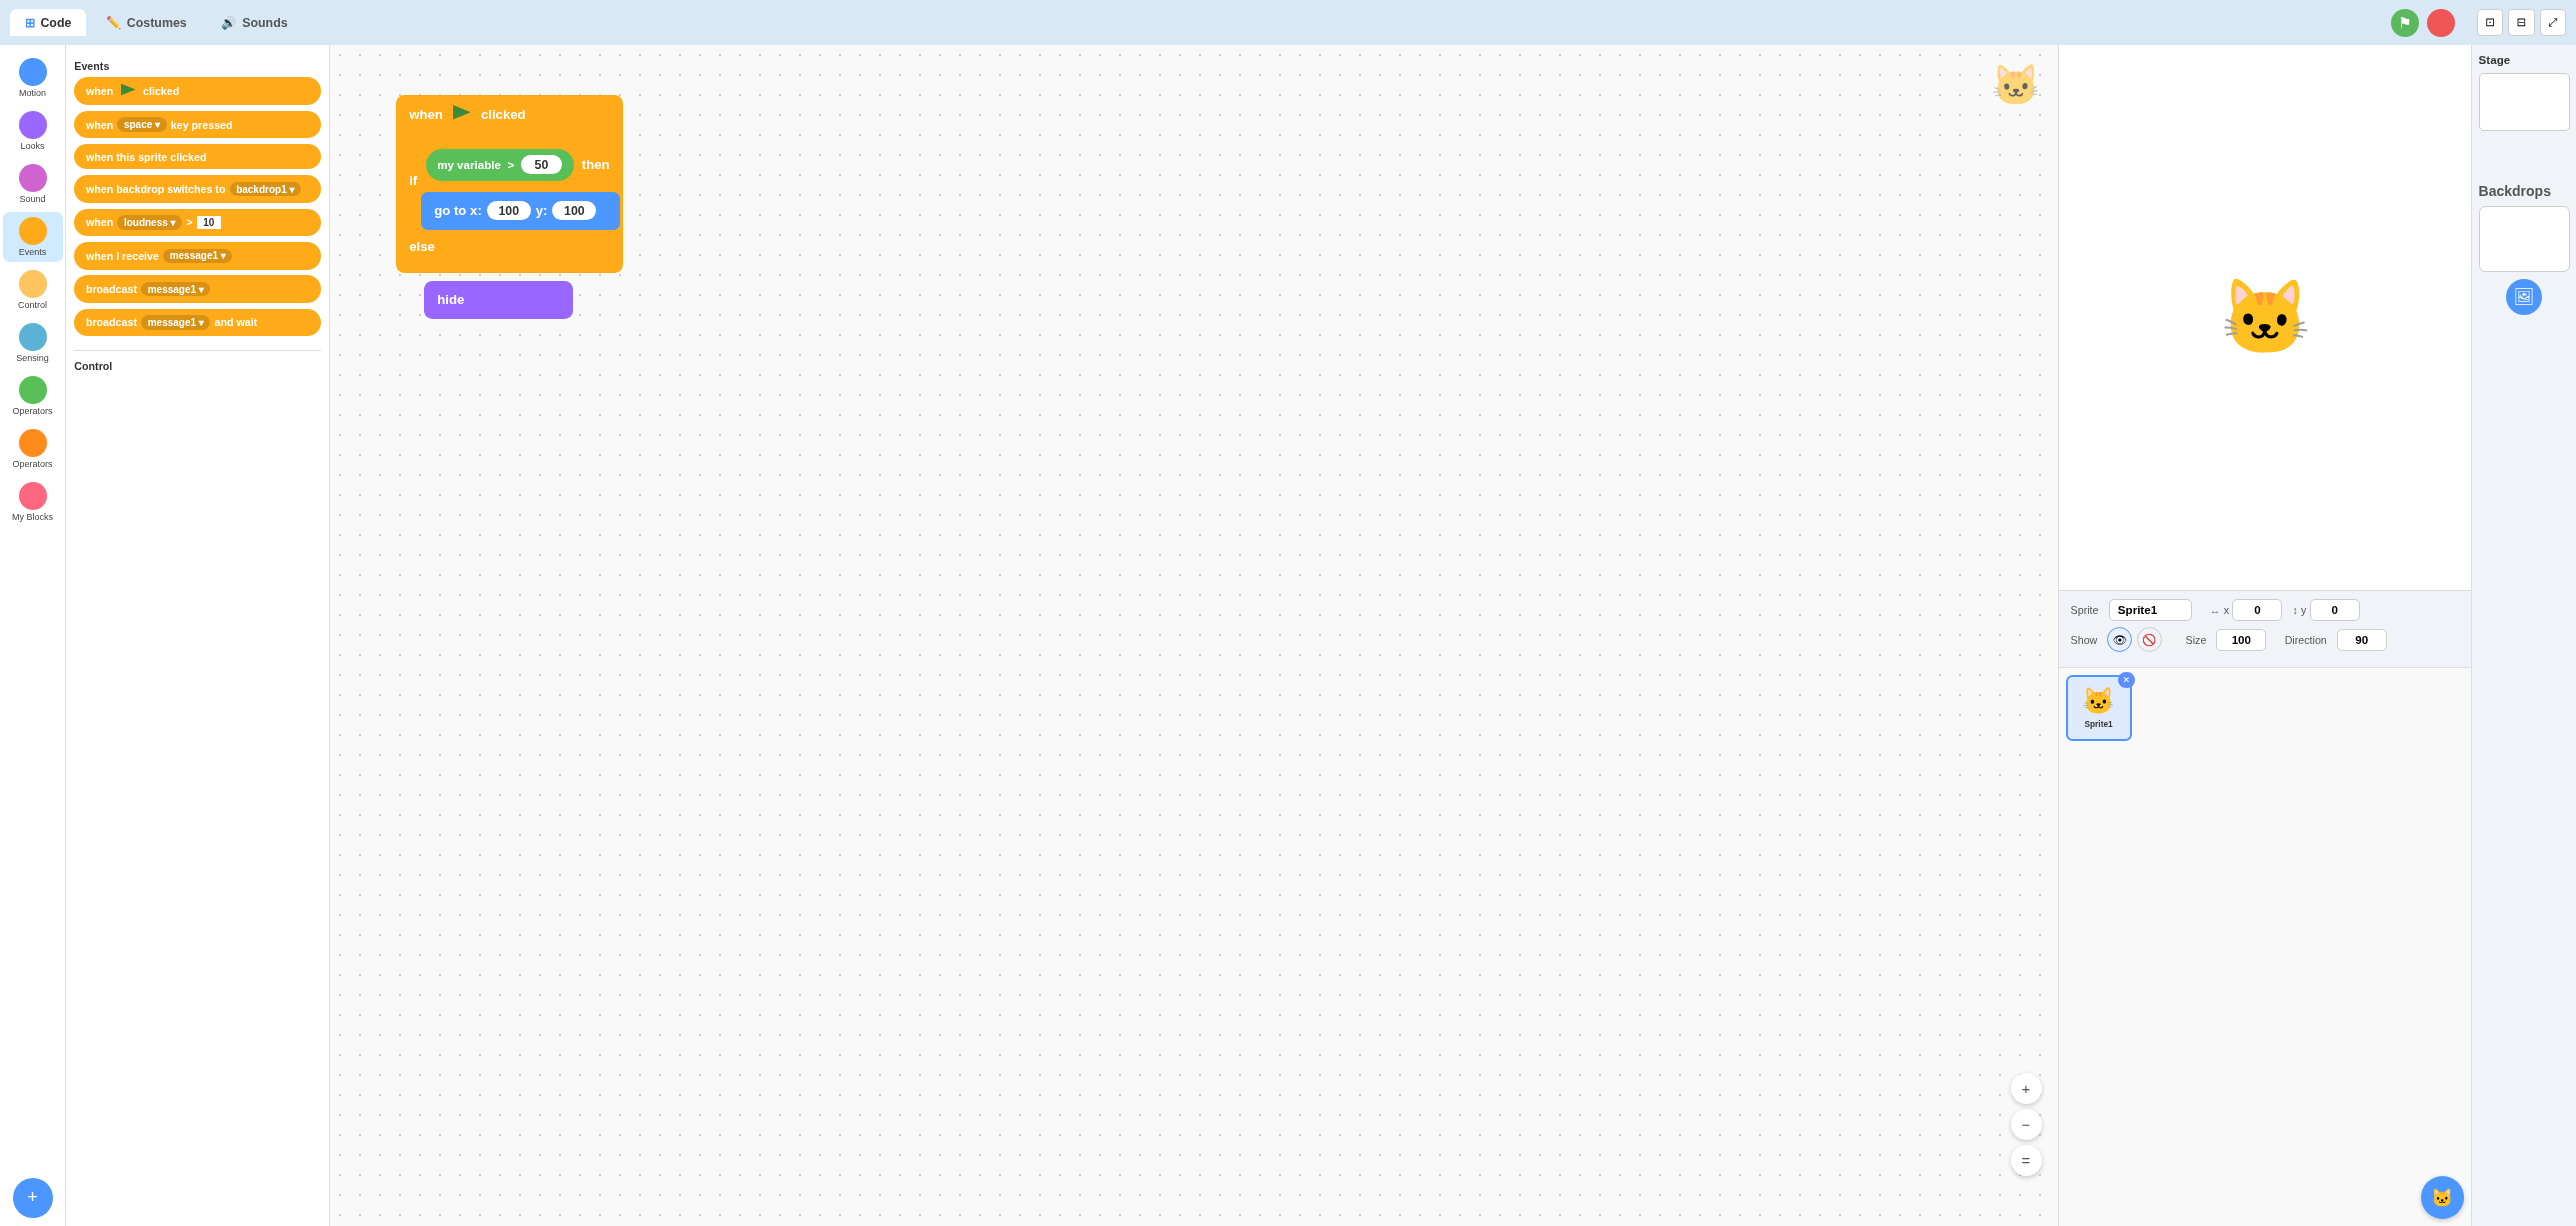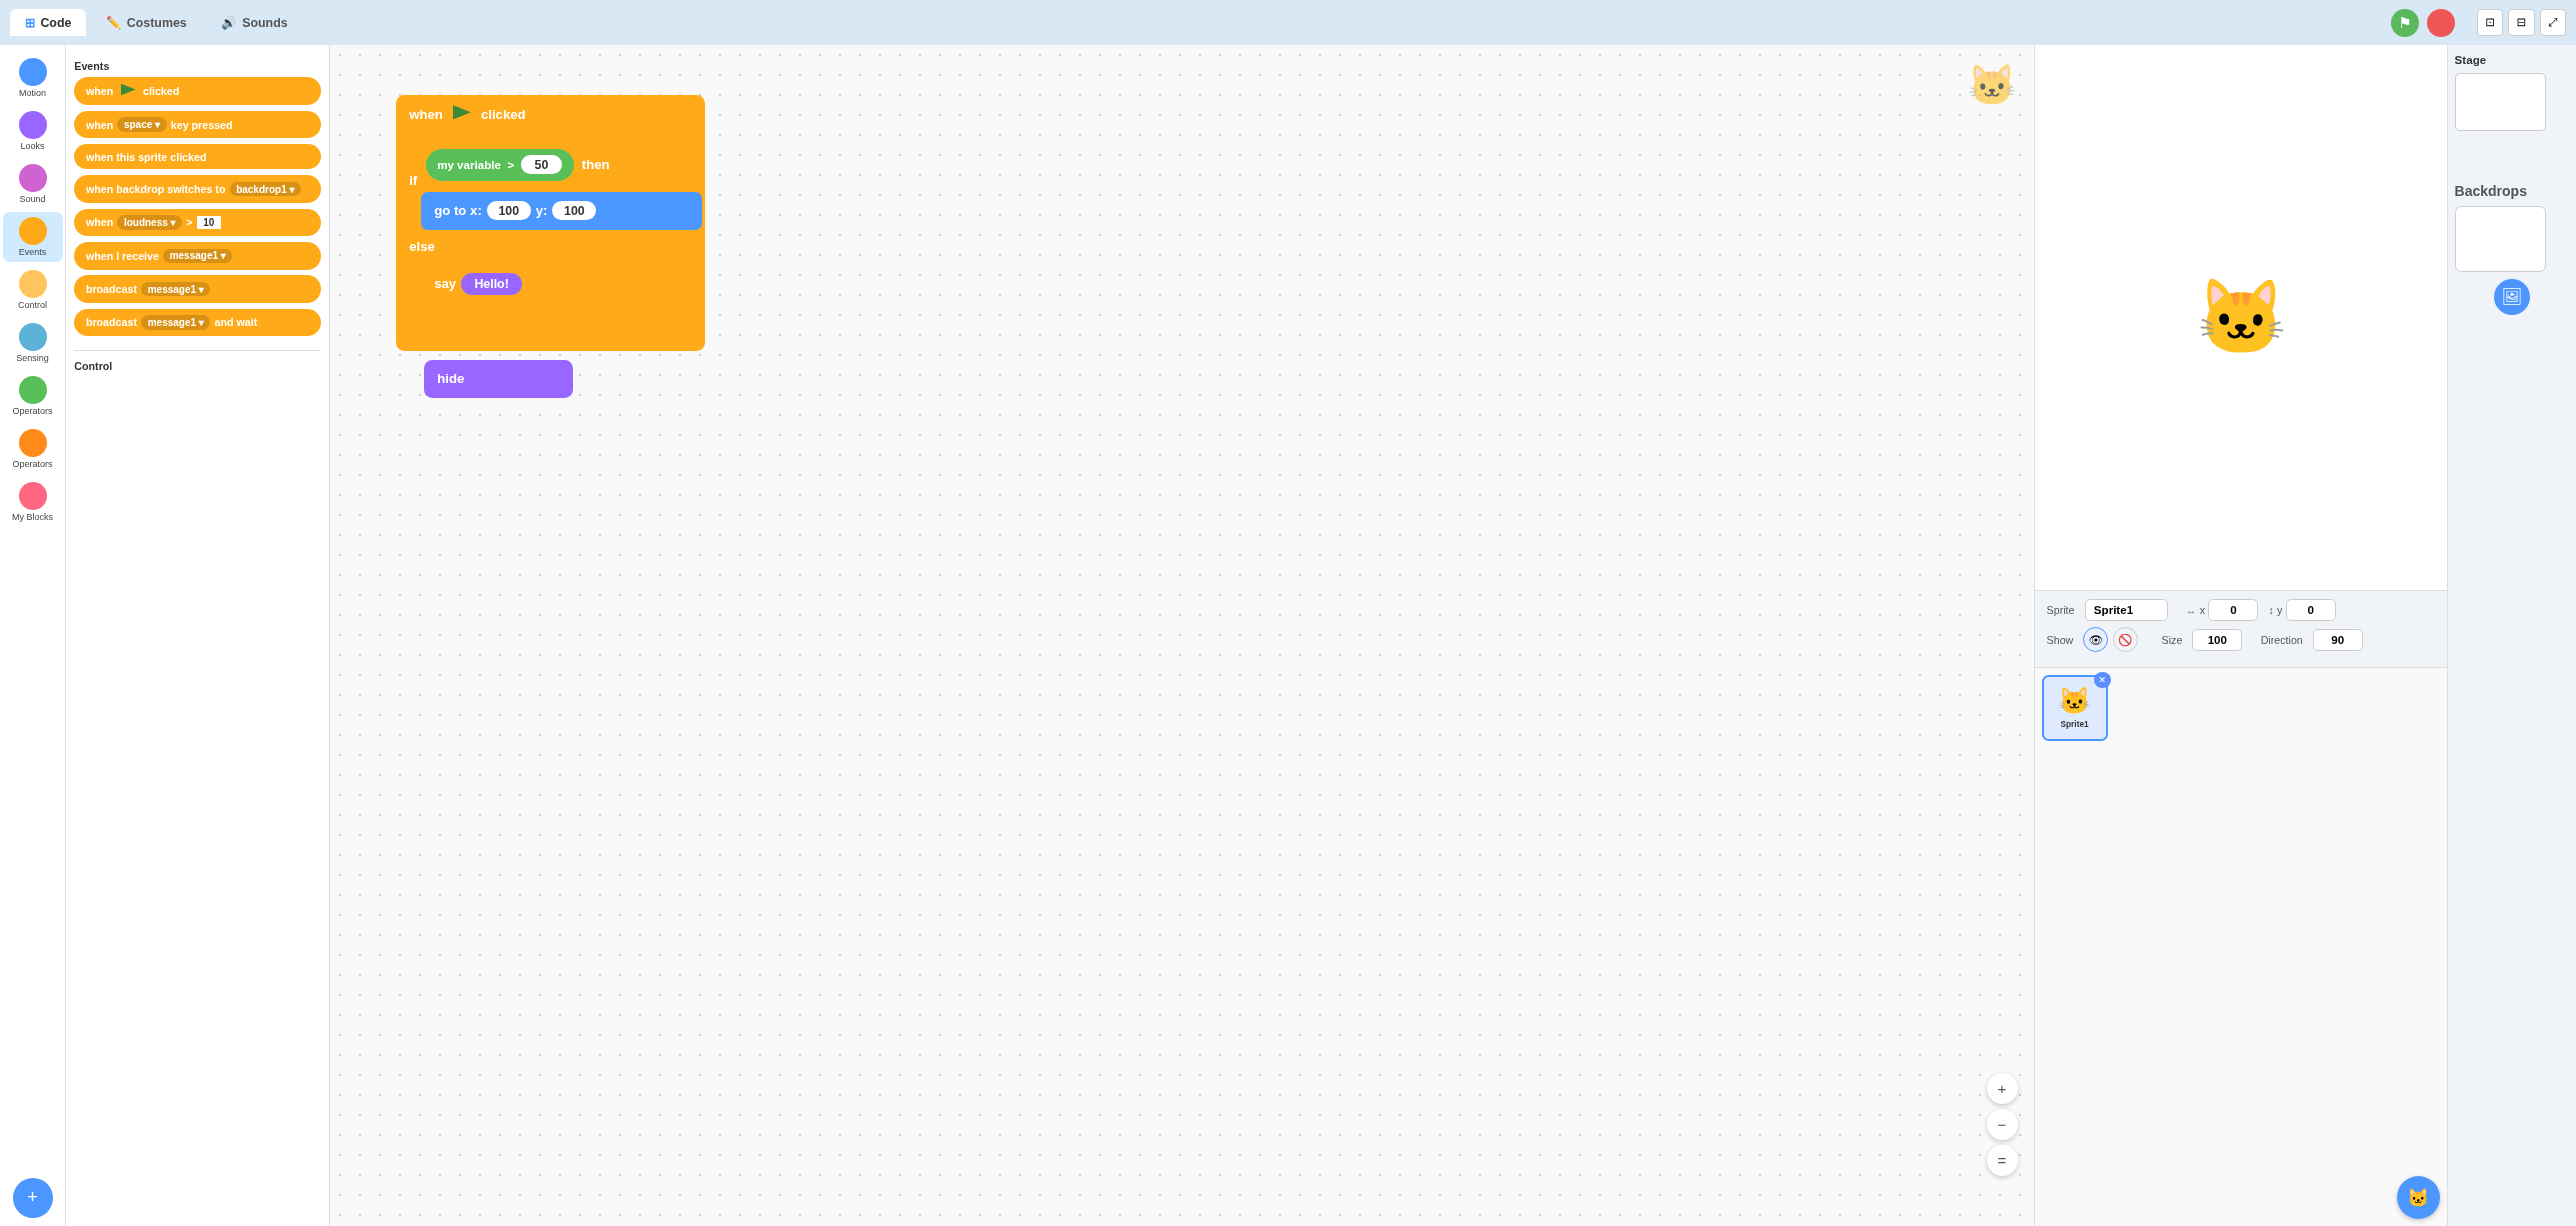--- a/index.html
+++ b/index.html
@@ -156,21 +156,21 @@
       font-size: 9px; color: white; cursor: pointer;
     }
     .sprite-add-btn {
       width: 43px; height: 43px; background: #4c97ff; border-radius: 50%;
       display: flex; align-items: center; justify-content: center; cursor: pointer;
       color: white; font-size: 18px; box-shadow: 0 1.7px 5px rgba(0,0,0,0.2);
     }
 
     
     .right-panel {
-      width: 129px; background: #f0f4f8; border-left: 0.8px solid #ddd;
+      width: 105px; background: #f0f4f8; border-left: 0.8px solid #ddd;
       display: flex; flex-direction: column; padding: 8.3px 6.6px; gap: 6.6px;
     }
     .right-panel-title { font-size: 11.6px; font-weight: 700; color: #333; }
     .stage-thumb {
       width: 91px; height: 58px; background: white; border-radius: 5px;
       border: 1.7px solid #ccc; display: flex; align-items: center; justify-content: center;
       font-size: 20px;
     }
     .backdrop-label { font-size: 14px; color: #555; font-weight: 600; margin-top: 46px; }
     .backdrop-thumb {
@@ -351,28 +351,20 @@
               <span class="s-input">100</span>
               <span>y:</span>
               <span class="s-input">100</span>
             </div>
           </div>
 
           <div style="background:#ffab19;padding:6.6px 13.2px;font-size:13.2px;font-weight:700;color:white;">
             <span>else</span>
           </div>
 
-          <div style="background:#ffab19;padding:3.3px 3.3px 3.3px 25px;">
-            <div class="s-block s-yellow" style="border-radius:6.6px;">
-              <span>say</span>
-              <span style="background:#9966ff;border-radius:16.5px;padding:4.1px 13.2px;font-size:12.4px;color:white;font-weight:700;">Hello!</span>
-            </div>
-
-            <div style="background:#ffab19;height:30px;border-radius:6.6px;margin-top:3.3px;width:281px;"></div>
-          </div>
 
           <div style="background:#ffab19;border-radius:0 0 8.3px 8.3px;height:11.6px;width:100%;"></div>
 
           <div style="margin-top:8.3px;margin-left:28px;">
             <div class="s-block s-purple" style="border-radius:8.3px;width:149px;">
               <span>hide</span>
             </div>
           </div>
 
         </div>

